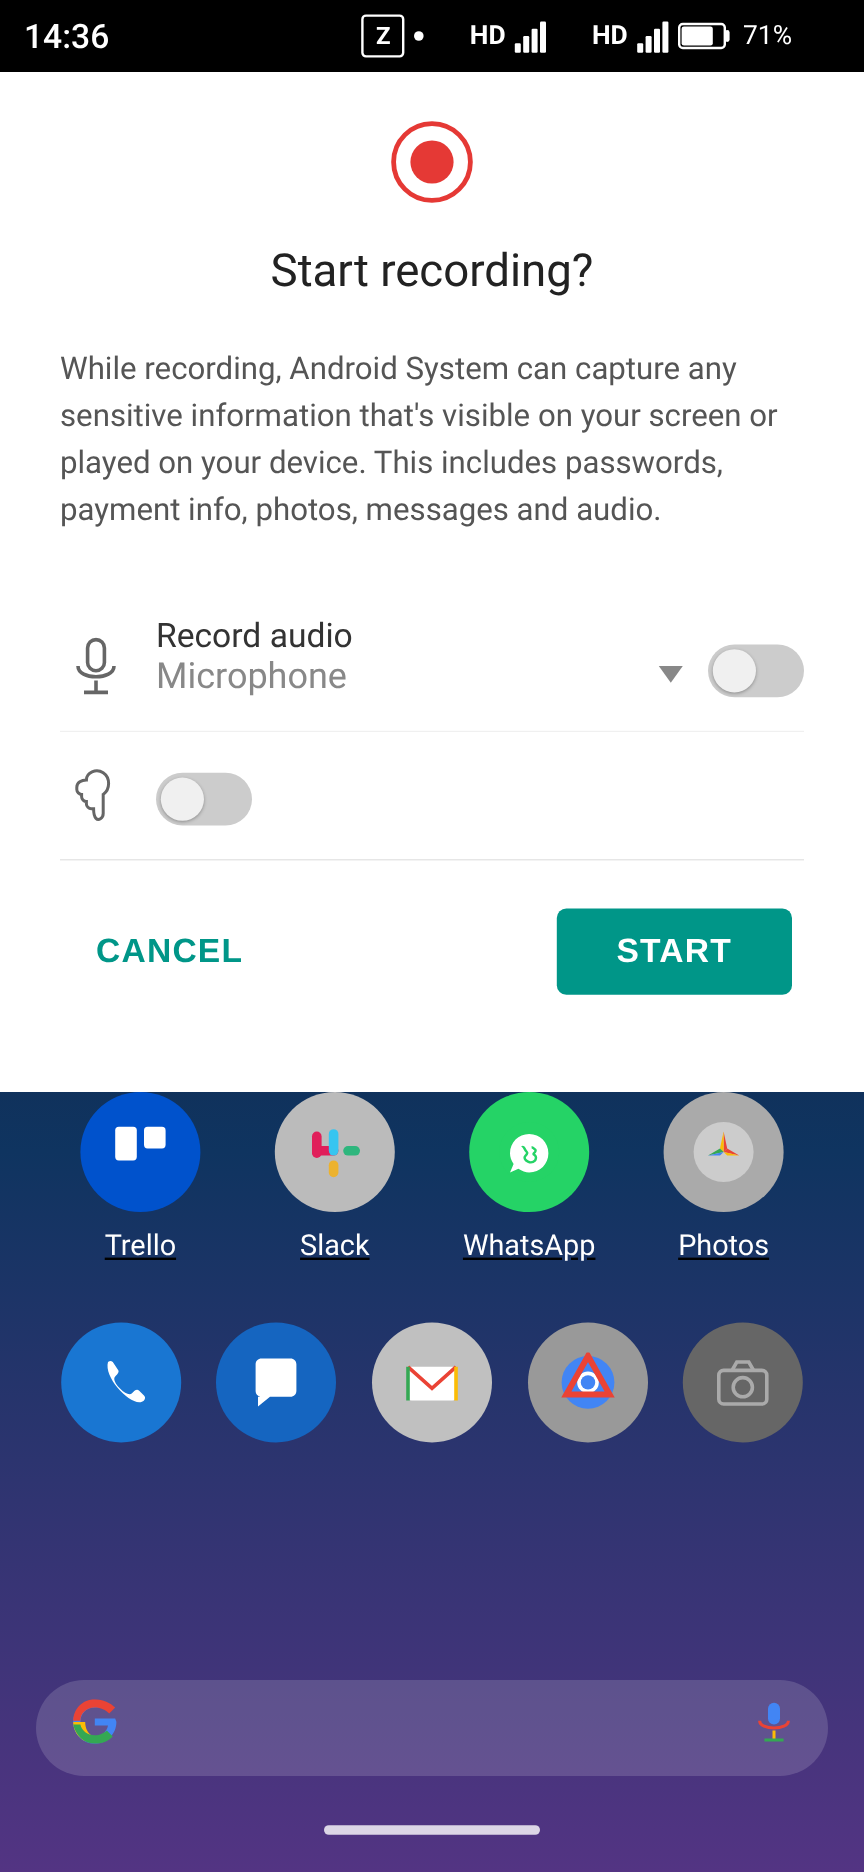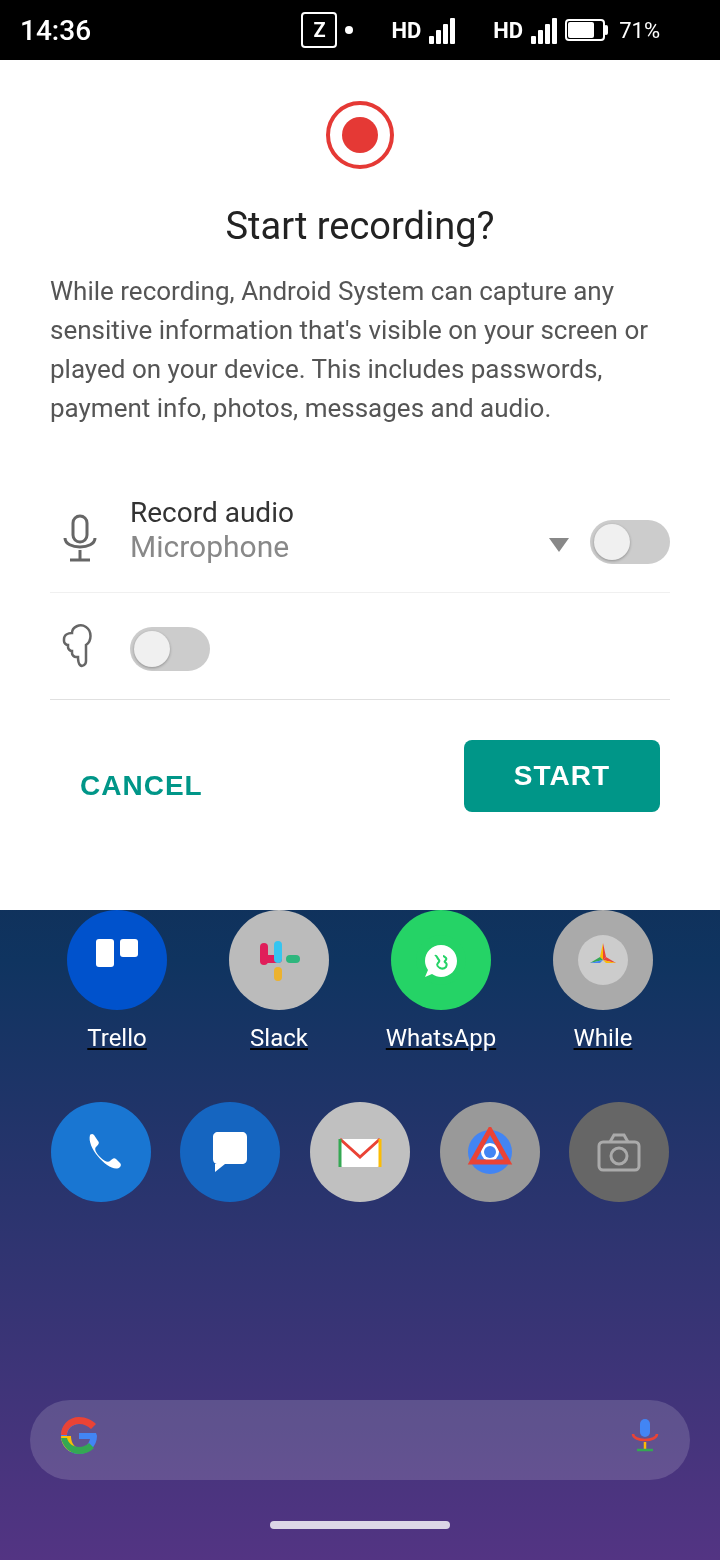--- a/index.html
+++ b/index.html
@@ -80,21 +80,21 @@
 
     .record-icon {
       width: 70px;
       height: 70px;
     }
 
     .dialog-title {
       font-size: 38px;
       color: #222;
       text-align: center;
-      margin-bottom: 24px;
+      margin-bottom: 41px;
       font-weight: 400;
     }
 
     .dialog-description {
       font-size: 26px;
       color: #555;
       line-height: 1.5;
       text-align: left;
       margin-bottom: 40px;
     }
@@ -159,21 +159,21 @@
       position: absolute;
       top: 4px;
       left: 4px;
       box-shadow: 0 1px 3px rgba(0,0,0,0.3);
     }
 
     .buttons-row {
       display: flex;
       width: 100%;
       justify-content: space-between;
-      align-items: flex-end;
+      align-items: center;
       padding: 40px 10px;
     }
 
     .cancel-btn {
       background: transparent;
       border: none;
       color: #009688;
       font-size: 28px;
       font-weight: 600;
       letter-spacing: 1px;
@@ -481,21 +481,21 @@
         <svg width="55" height="55" viewBox="0 0 55 55">
           <circle cx="27" cy="27" r="25" fill="#ccc"></circle>
           <path d="M27 10 L30 24 L27 27 Z" fill="#ea4335"></path>
           <path d="M27 10 L24 24 L27 27 Z" fill="#fbbc05"></path>
           <path d="M14 30 L24 24 L27 27 Z" fill="#34a853"></path>
           <path d="M14 30 L24 30 L27 27 Z" fill="#4285f4"></path>
           <path d="M40 30 L30 24 L27 27 Z" fill="#ea4335"></path>
           <path d="M40 30 L30 30 L27 27 Z" fill="#fbbc05"></path>
         </svg>
       </div>
-      <span class="app-label">While</span>
+      <span class="app-label">Photos</span>
     </div>
   </div>
 
   <div class="app-row" style="margin-top:30px;">
 
     <div class="app-item">
       <div class="app-icon-circle icon-phone">
         <svg width="50" height="50" viewBox="0 0 50 50">
           <path d="M14 8 C14 8 16 6 18 8 L22 14 C24 16 22 18 20 20 C18 22 20 26 24 30 C28 34 32 36 34 34 C36 32 38 30 40 32 L44 36 C46 38 44 40 44 40 C36 48 10 22 14 8 Z" fill="#fff"></path>
         </svg>

